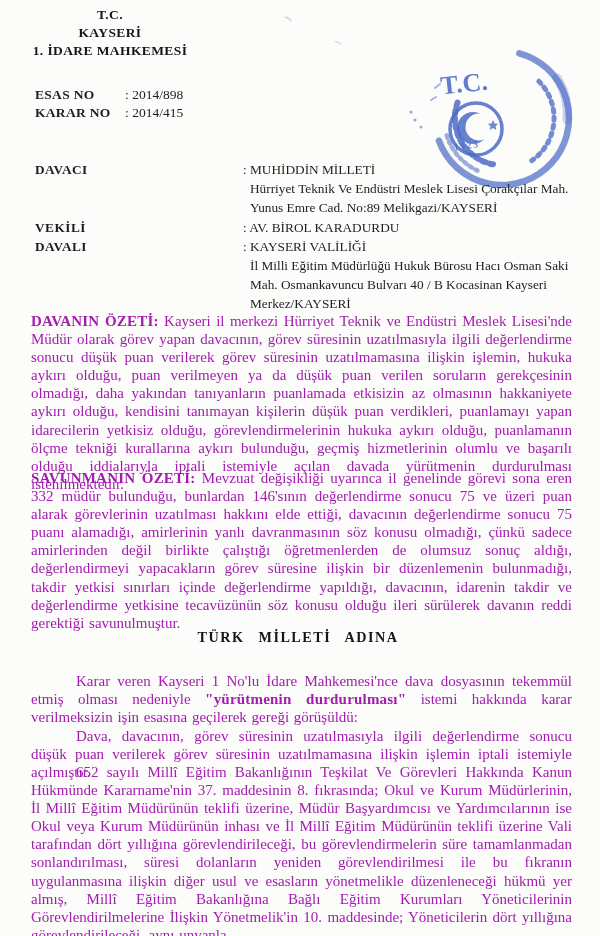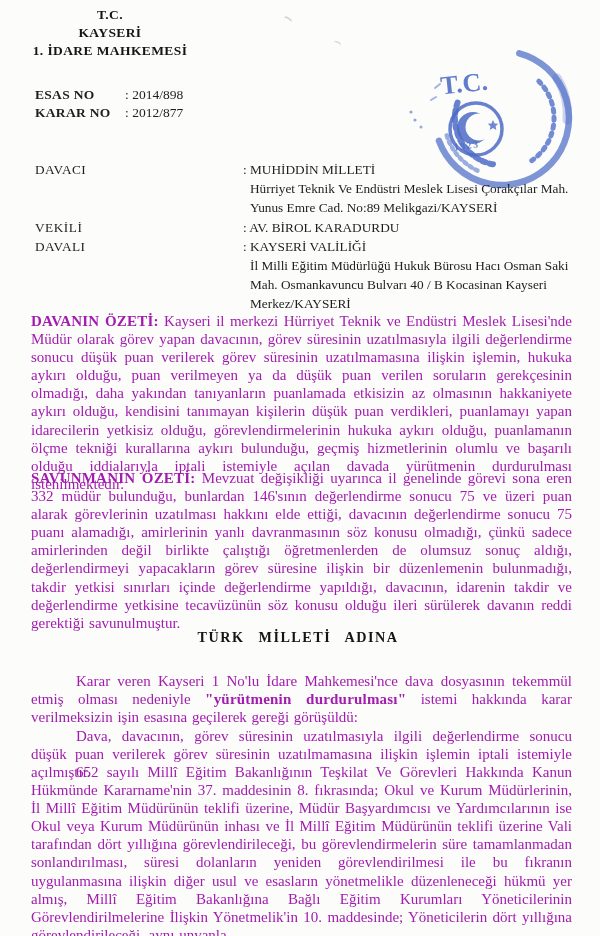--- a/index.html
+++ b/index.html
@@ -11,21 +11,21 @@
   .header-block {
     position:absolute; left:15px; top:6px; width:190px;
     text-align:center; font-weight:bold; font-size:13.5px;
     line-height:18px; letter-spacing:.4px; color:#151515;
   }
   .case-block { position:absolute; left:35px; top:86px; font-size:13.5px; line-height:17.5px; }
   .case-row { display:flex; }
   .case-label { font-weight:bold; width:90px; letter-spacing:.3px; }
   .parties { position:absolute; left:35px; top:160px; width:548px; font-size:13.3px; line-height:19.2px; z-index:2; }
   .party-row { display:flex; }
-  .party-label { font-weight:normal; width:208px; flex:none; letter-spacing:.5px; }
+  .party-label { font-weight:bold; width:208px; flex:none; letter-spacing:.5px; }
   .party-addr { padding-left:215px; }
   .para {
     position:absolute; left:31px; width:541px; z-index:2;
     text-align:justify; font-size:15px; line-height:18.1px;
     color:#a21caf; word-spacing:1px;
   }
   .para .b { font-weight:bold; letter-spacing:.2px; }
   .p-davanin { top:312px; }
   .p-savunma { top:469px; }
   .adina {
@@ -76,21 +76,21 @@
     <div>1. İDARE MAHKEMESİ</div>
   </div>
 
   <div class="case-block">
     <div class="case-row">
       <span class="case-label">ESAS NO</span>
       <span>: 2014/898</span>
     </div>
     <div class="case-row">
       <span class="case-label">KARAR NO</span>
-      <span>: 2012/877</span>
+      <span>: 2014/415</span>
     </div>
   </div>
 
   <div class="parties">
     <div class="party-row">
       <span class="party-label">DAVACI</span>
       <span>: MUHİDDİN MİLLETİ</span>
     </div>
     <div class="party-addr">Hürriyet Teknik Ve Endüstri Meslek Lisesi Çorakçılar Mah.</div>
     <div class="party-addr">Yunus Emre Cad. No:89 Melikgazi/KAYSERİ</div>

